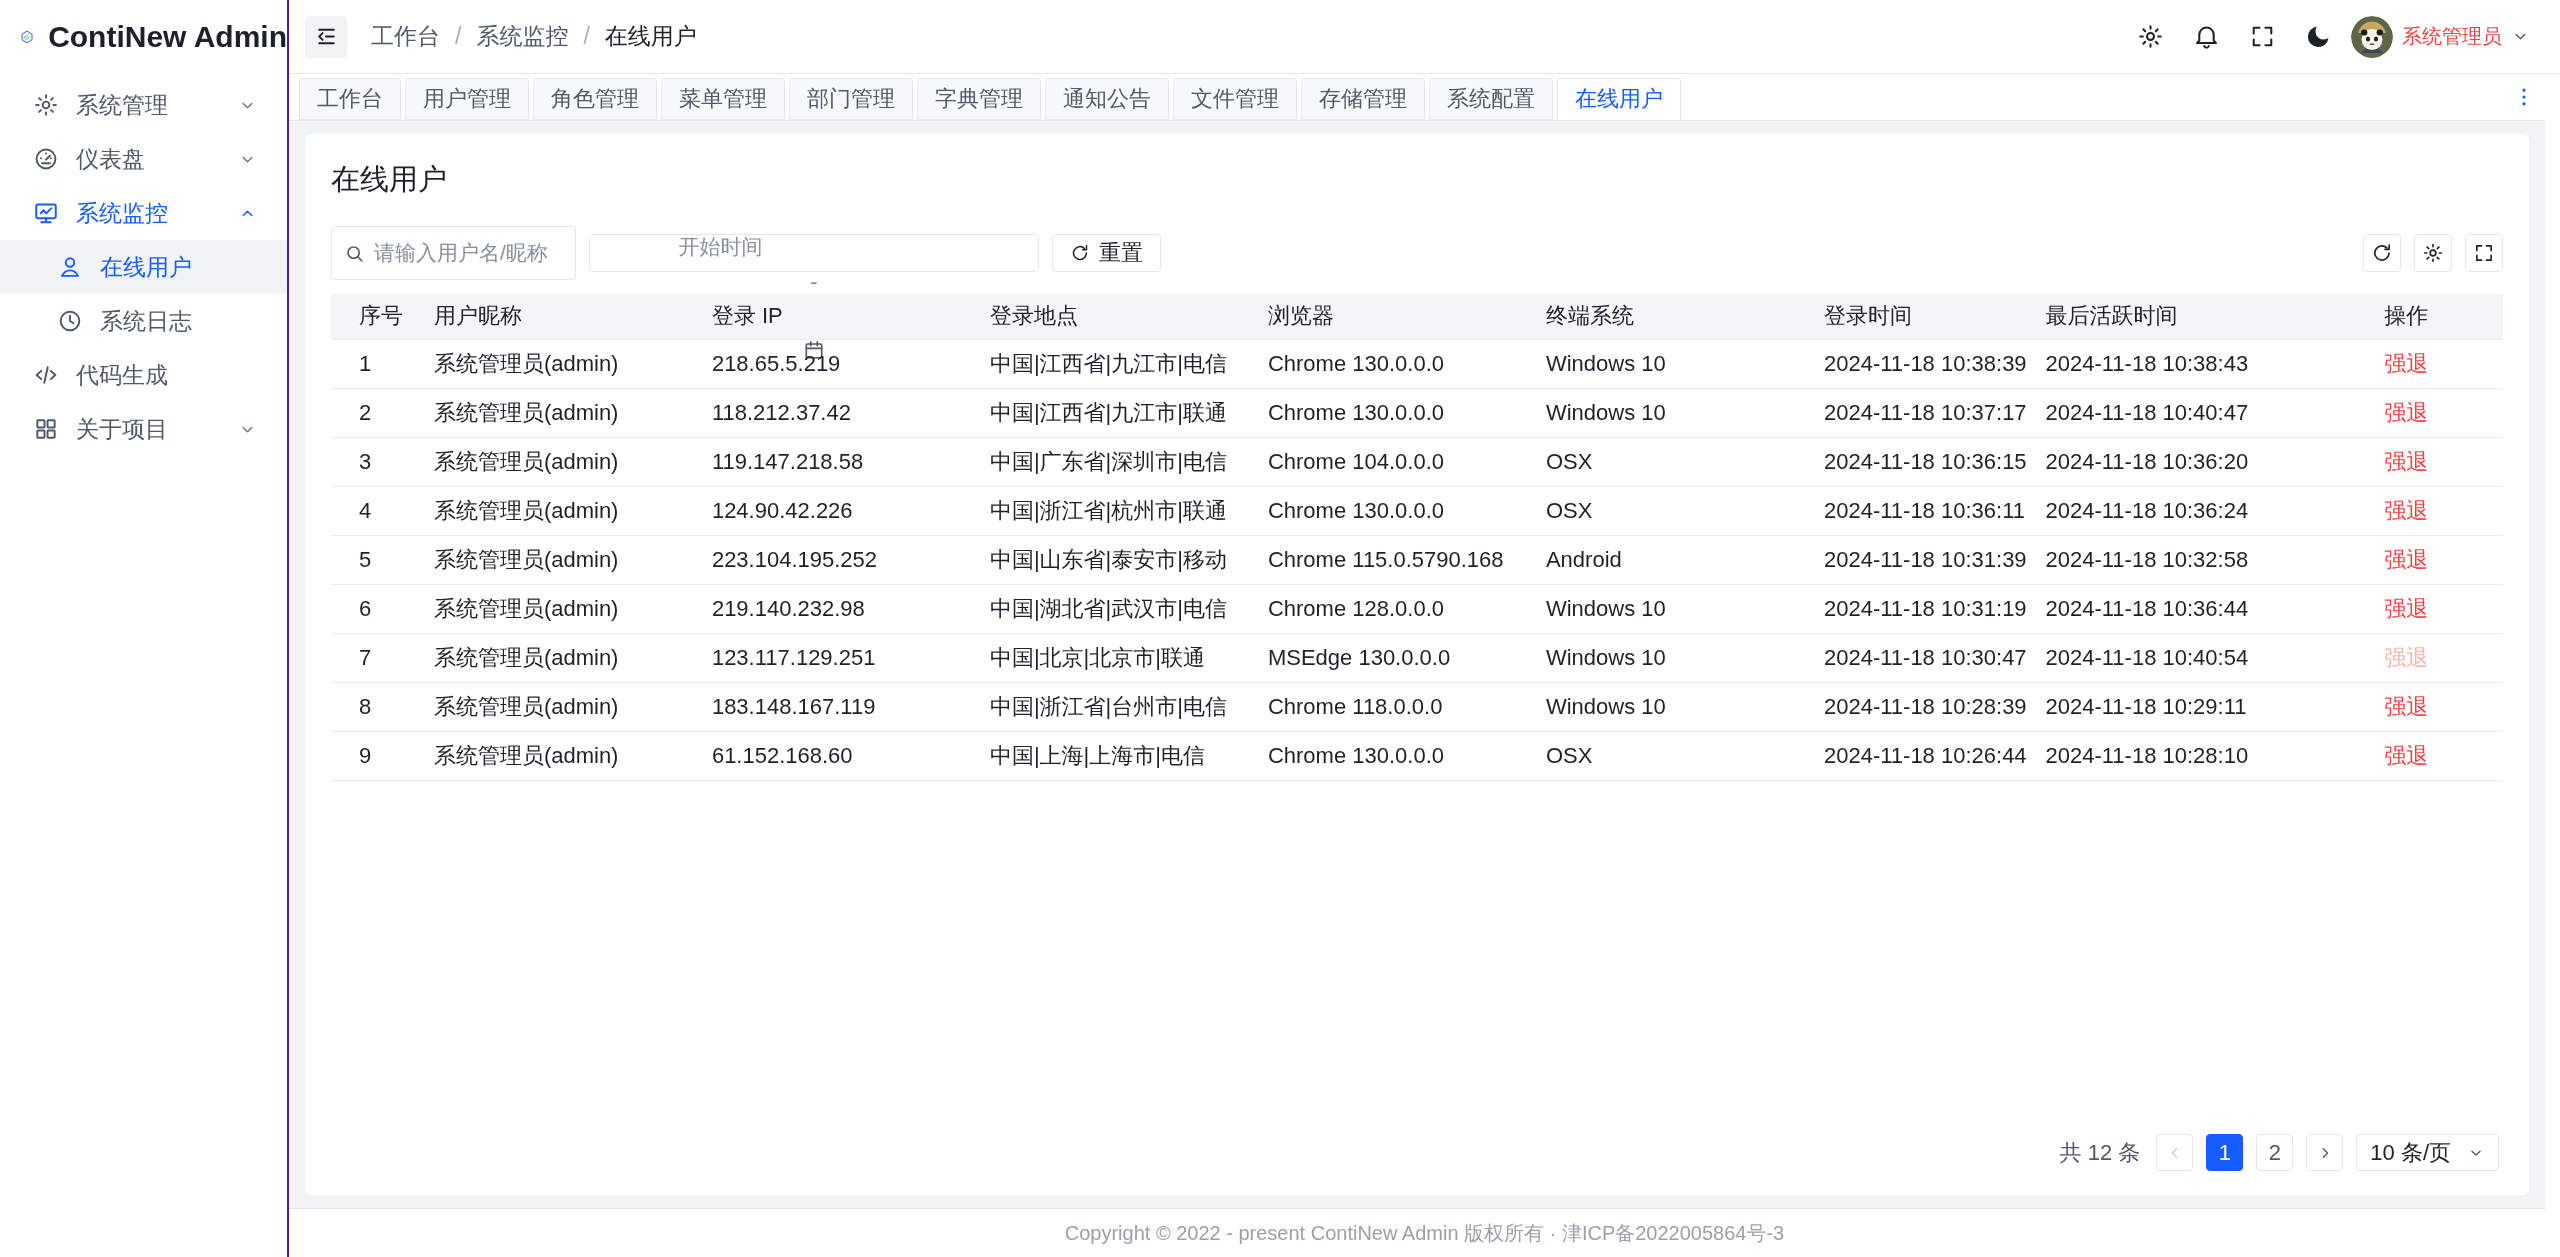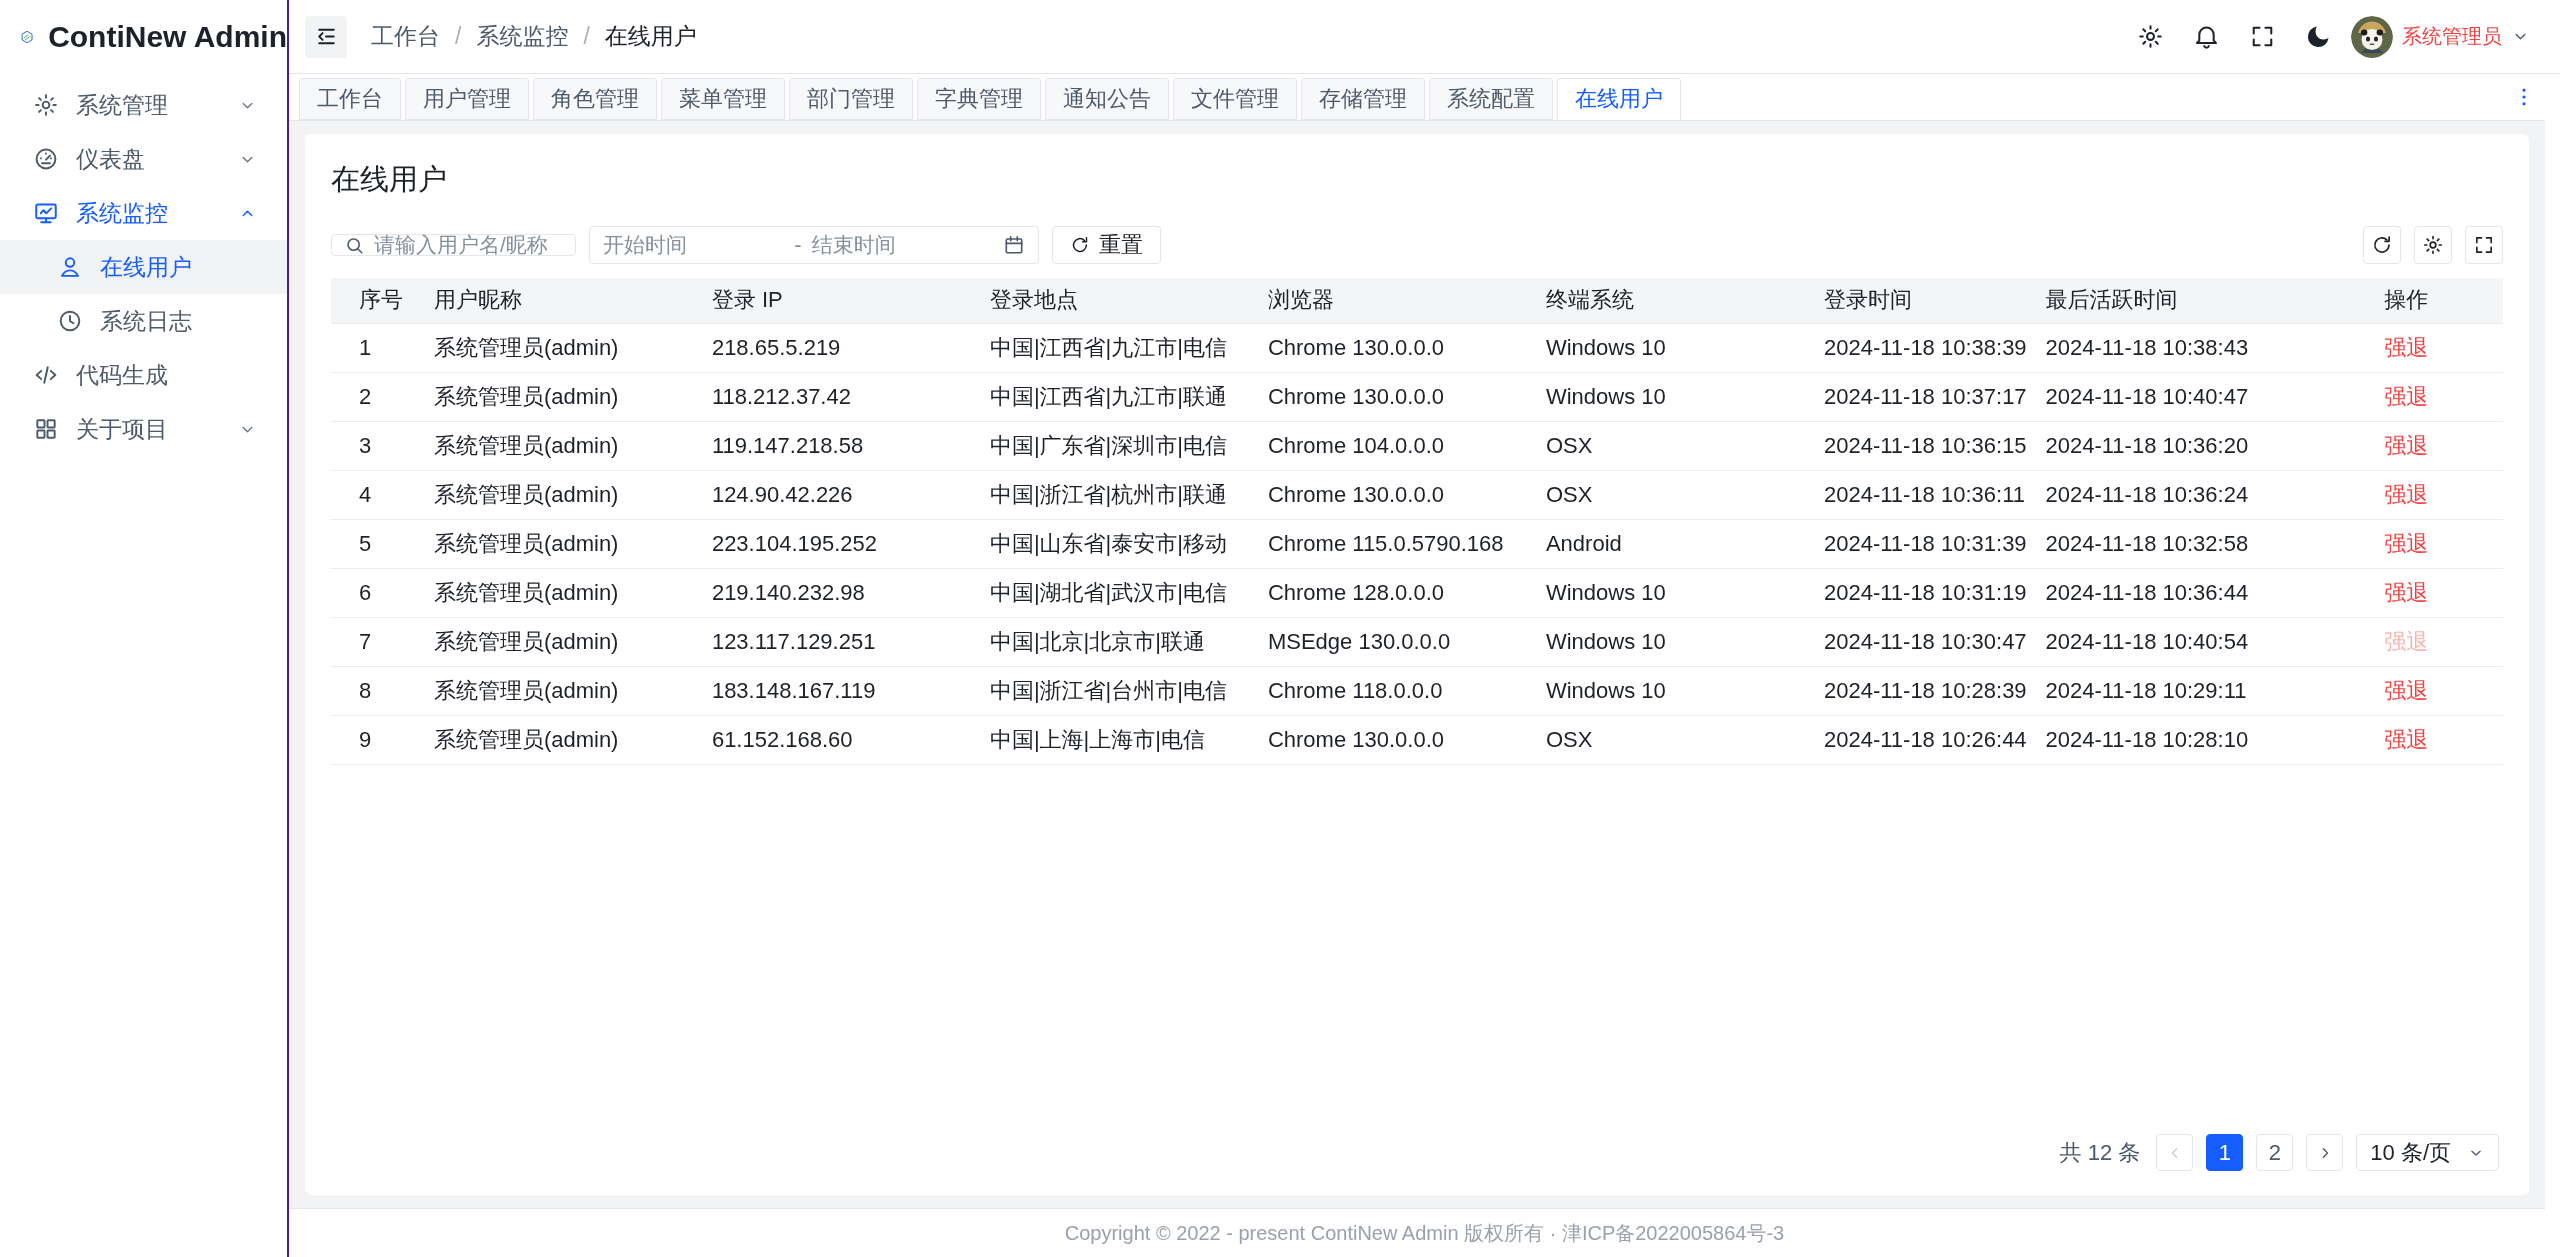--- a/index.html
+++ b/index.html
@@ -50,25 +50,25 @@
   .tab.is-active { background:#fff; color:#165dff; position:relative; border-bottom-color:#fff; }
   .tab.is-active::after { content:""; position:absolute; left:0; right:0; bottom:-1px; height:1px; background:#fff; }
   .tab-menu { position:absolute; right:24px; top:50%; transform:translateY(-50%); width:24px; height:24px; color:#165dff; cursor:pointer; display:inline-flex; }
   .tab-menu svg { width:100%; height:100%; }
 
   
   .content { flex:1; background:#f2f3f5; padding:13px 31px 13px 16px; min-height:0; display:flex; }
   .card { background:#fff; border-radius:6px; flex:1; padding:26px 26px 14px; display:flex; flex-direction:column; min-height:0; }
   .page-title { font-size:29px; font-weight:500; color:#1d2129; }
   .toolbar { display:flex; align-items:center; margin-top:26px; gap:13px; }
-  .search-box { width:245px; height:22px; border:1px solid #e5e6eb; border-radius:4px; display:flex; align-items:center; padding:0 12px; gap:9px; background:#fff; }
+  .search-box { width:245px; height:54px; border:1px solid #e5e6eb; border-radius:4px; display:flex; align-items:center; padding:0 12px; gap:9px; background:#fff; }
   .search-box .icon { width:21px; height:21px; color:#4e5969; }
   .search-box input, .range-box input { border:none; outline:none; flex:1; font-size:21px; font-family:inherit; color:#1d2129; min-width:0; background:transparent; }
   ::placeholder { color:#86909c; opacity:1; }
-  .range-box { width:450px; height:38px; border:1px solid #e5e6eb; border-radius:4px; display:flex; align-items:center; padding:0 13px; gap:10px; background:#fff; }
+  .range-box { width:450px; height:38px; border:1px solid #e5e6eb; border-radius:4px; display:flex; align-items:center; padding:0 13px; gap:10px; background:#fff;flex-direction:column; }
   .range-sep { color:#86909c; }
   .range-box .icon { width:22px; height:22px; color:#4e5969; }
   .reset-btn { height:38px; padding:0 17px; border:1px solid #e5e6eb; background:#fff; border-radius:4px; display:flex; align-items:center; gap:9px; font-size:22px; color:#1d2129; cursor:pointer; font-family:inherit; }
   .reset-btn .icon { width:20px; height:20px; }
   .toolbar-spacer { flex:1; }
   .tool-btn { width:38px; height:38px; border:1px solid #e5e6eb; background:#fff; border-radius:4px; display:flex; align-items:center; justify-content:center; color:#1d2129; cursor:pointer; }
   .tool-btn .icon { width:22px; height:22px; }
 
   
   .data-table { width:100%; border-collapse:collapse; table-layout:fixed; margin-top:14px; }

